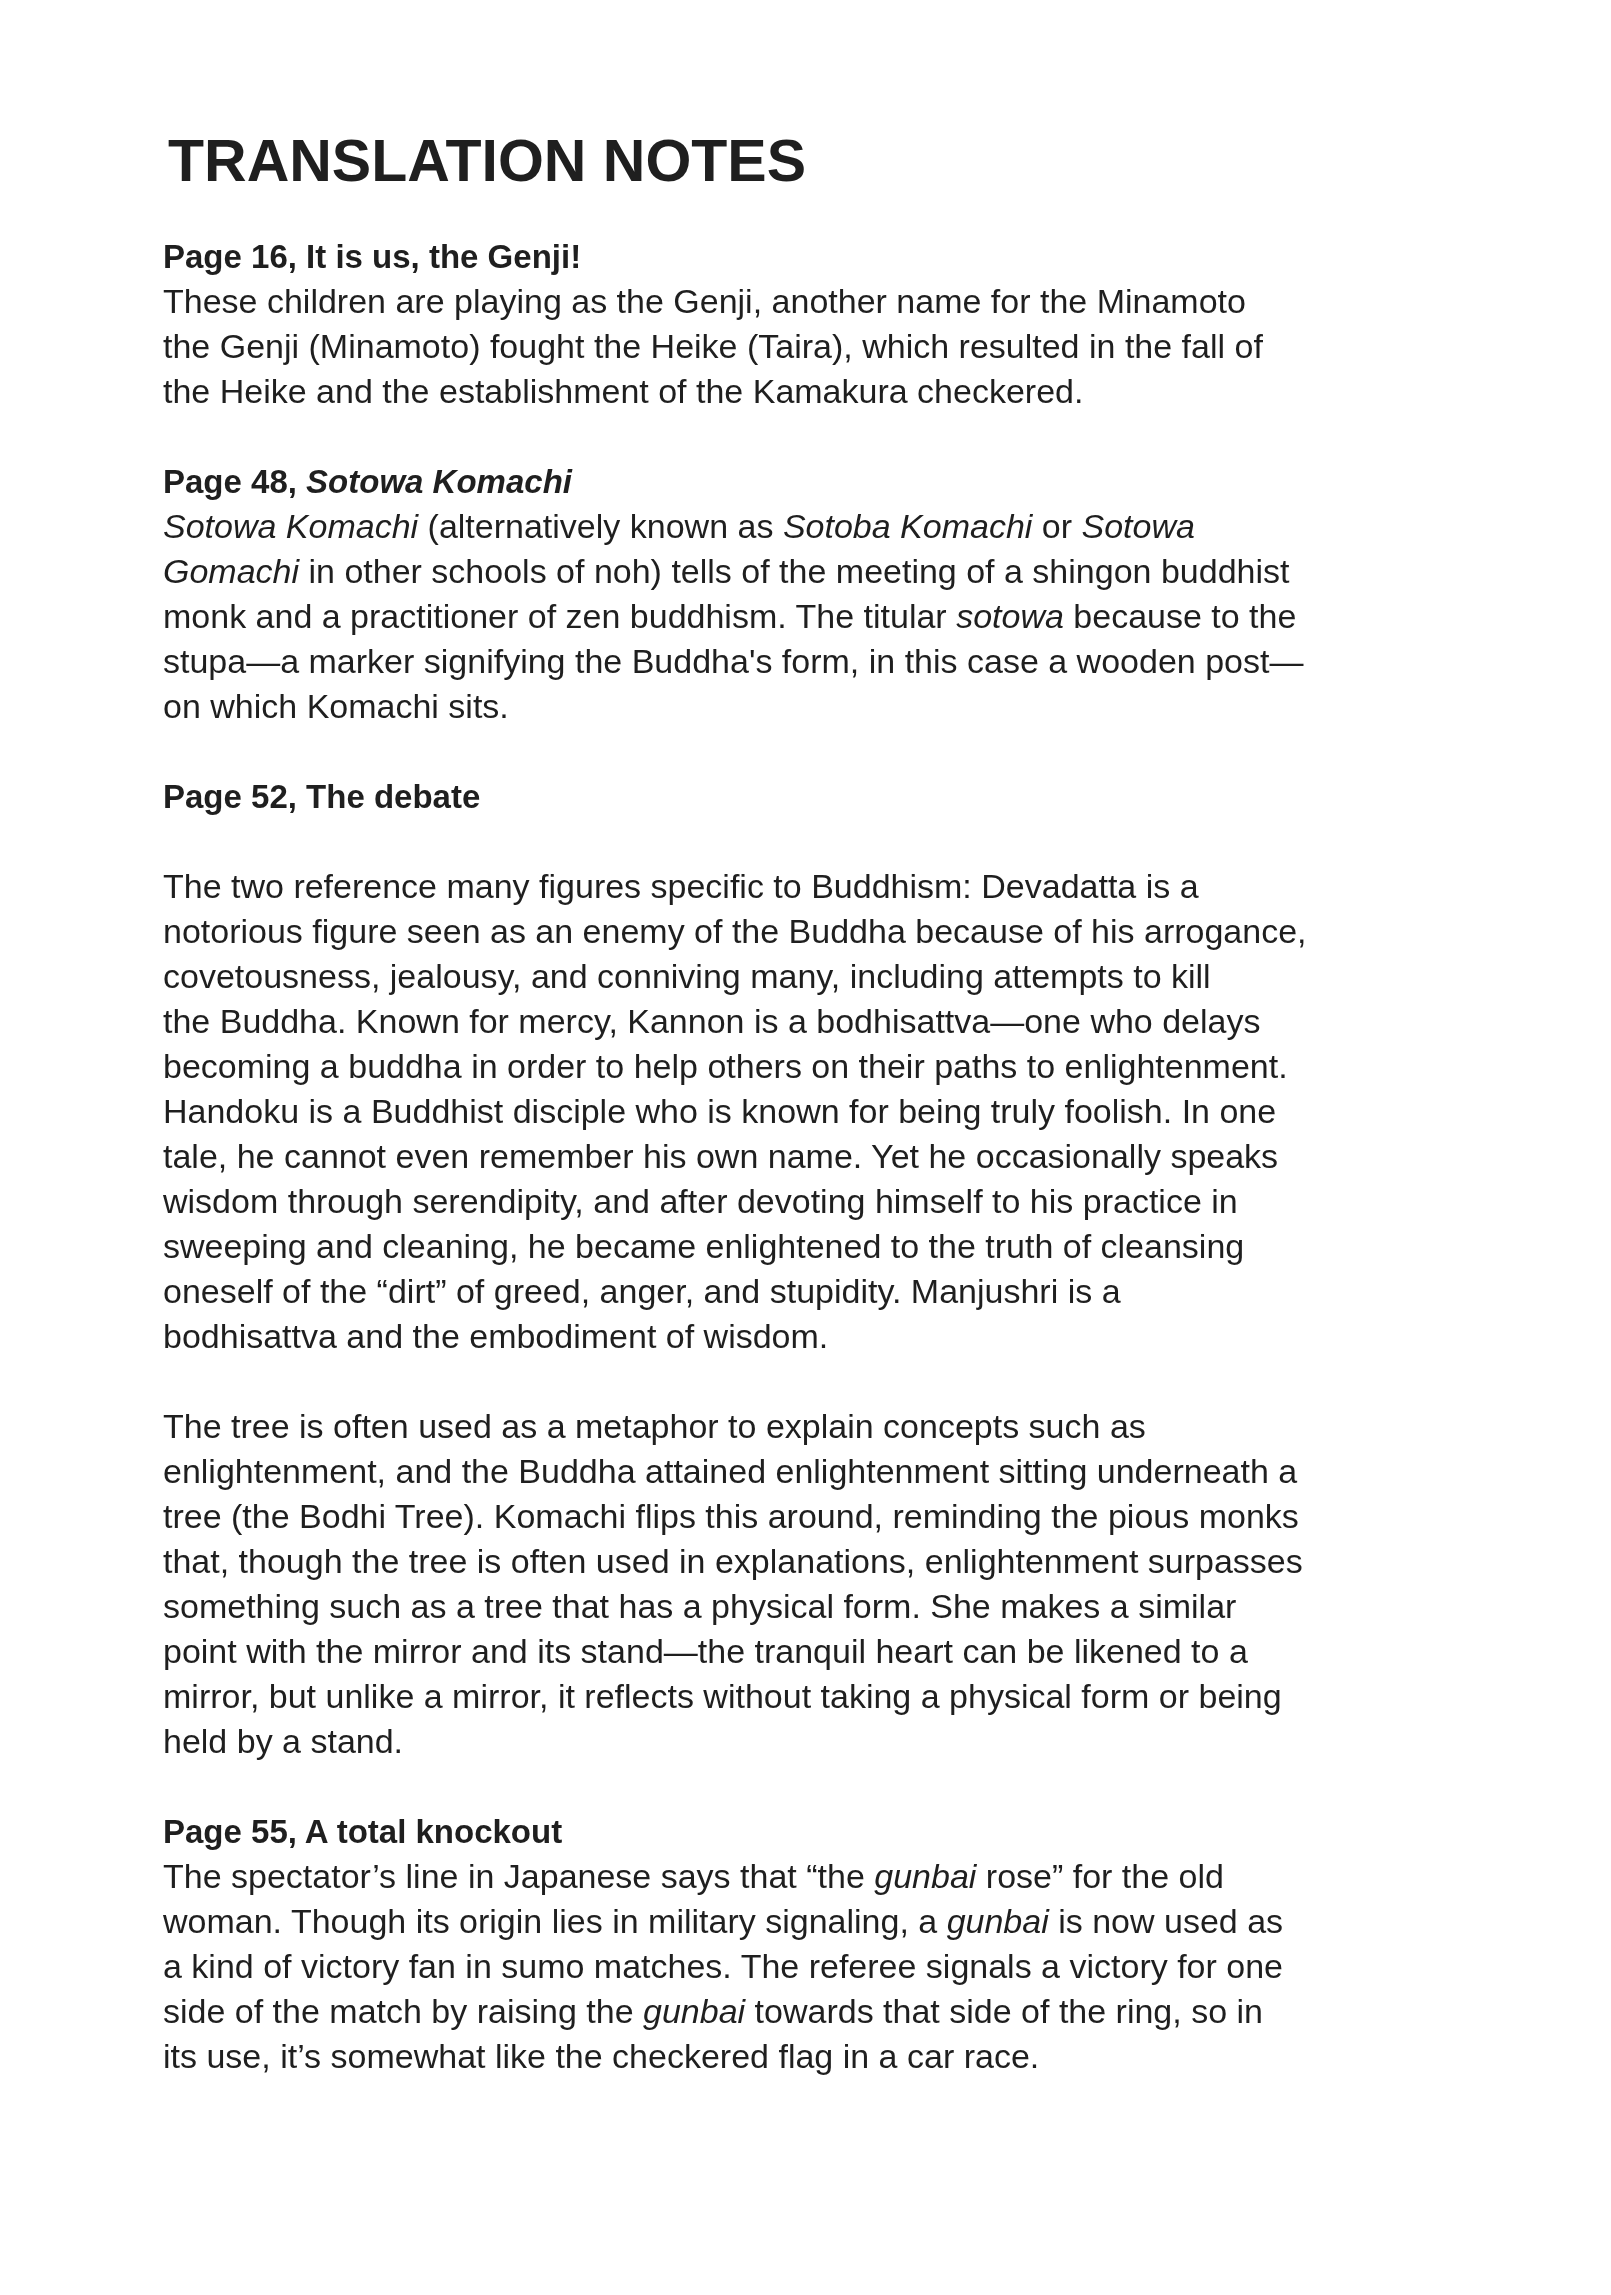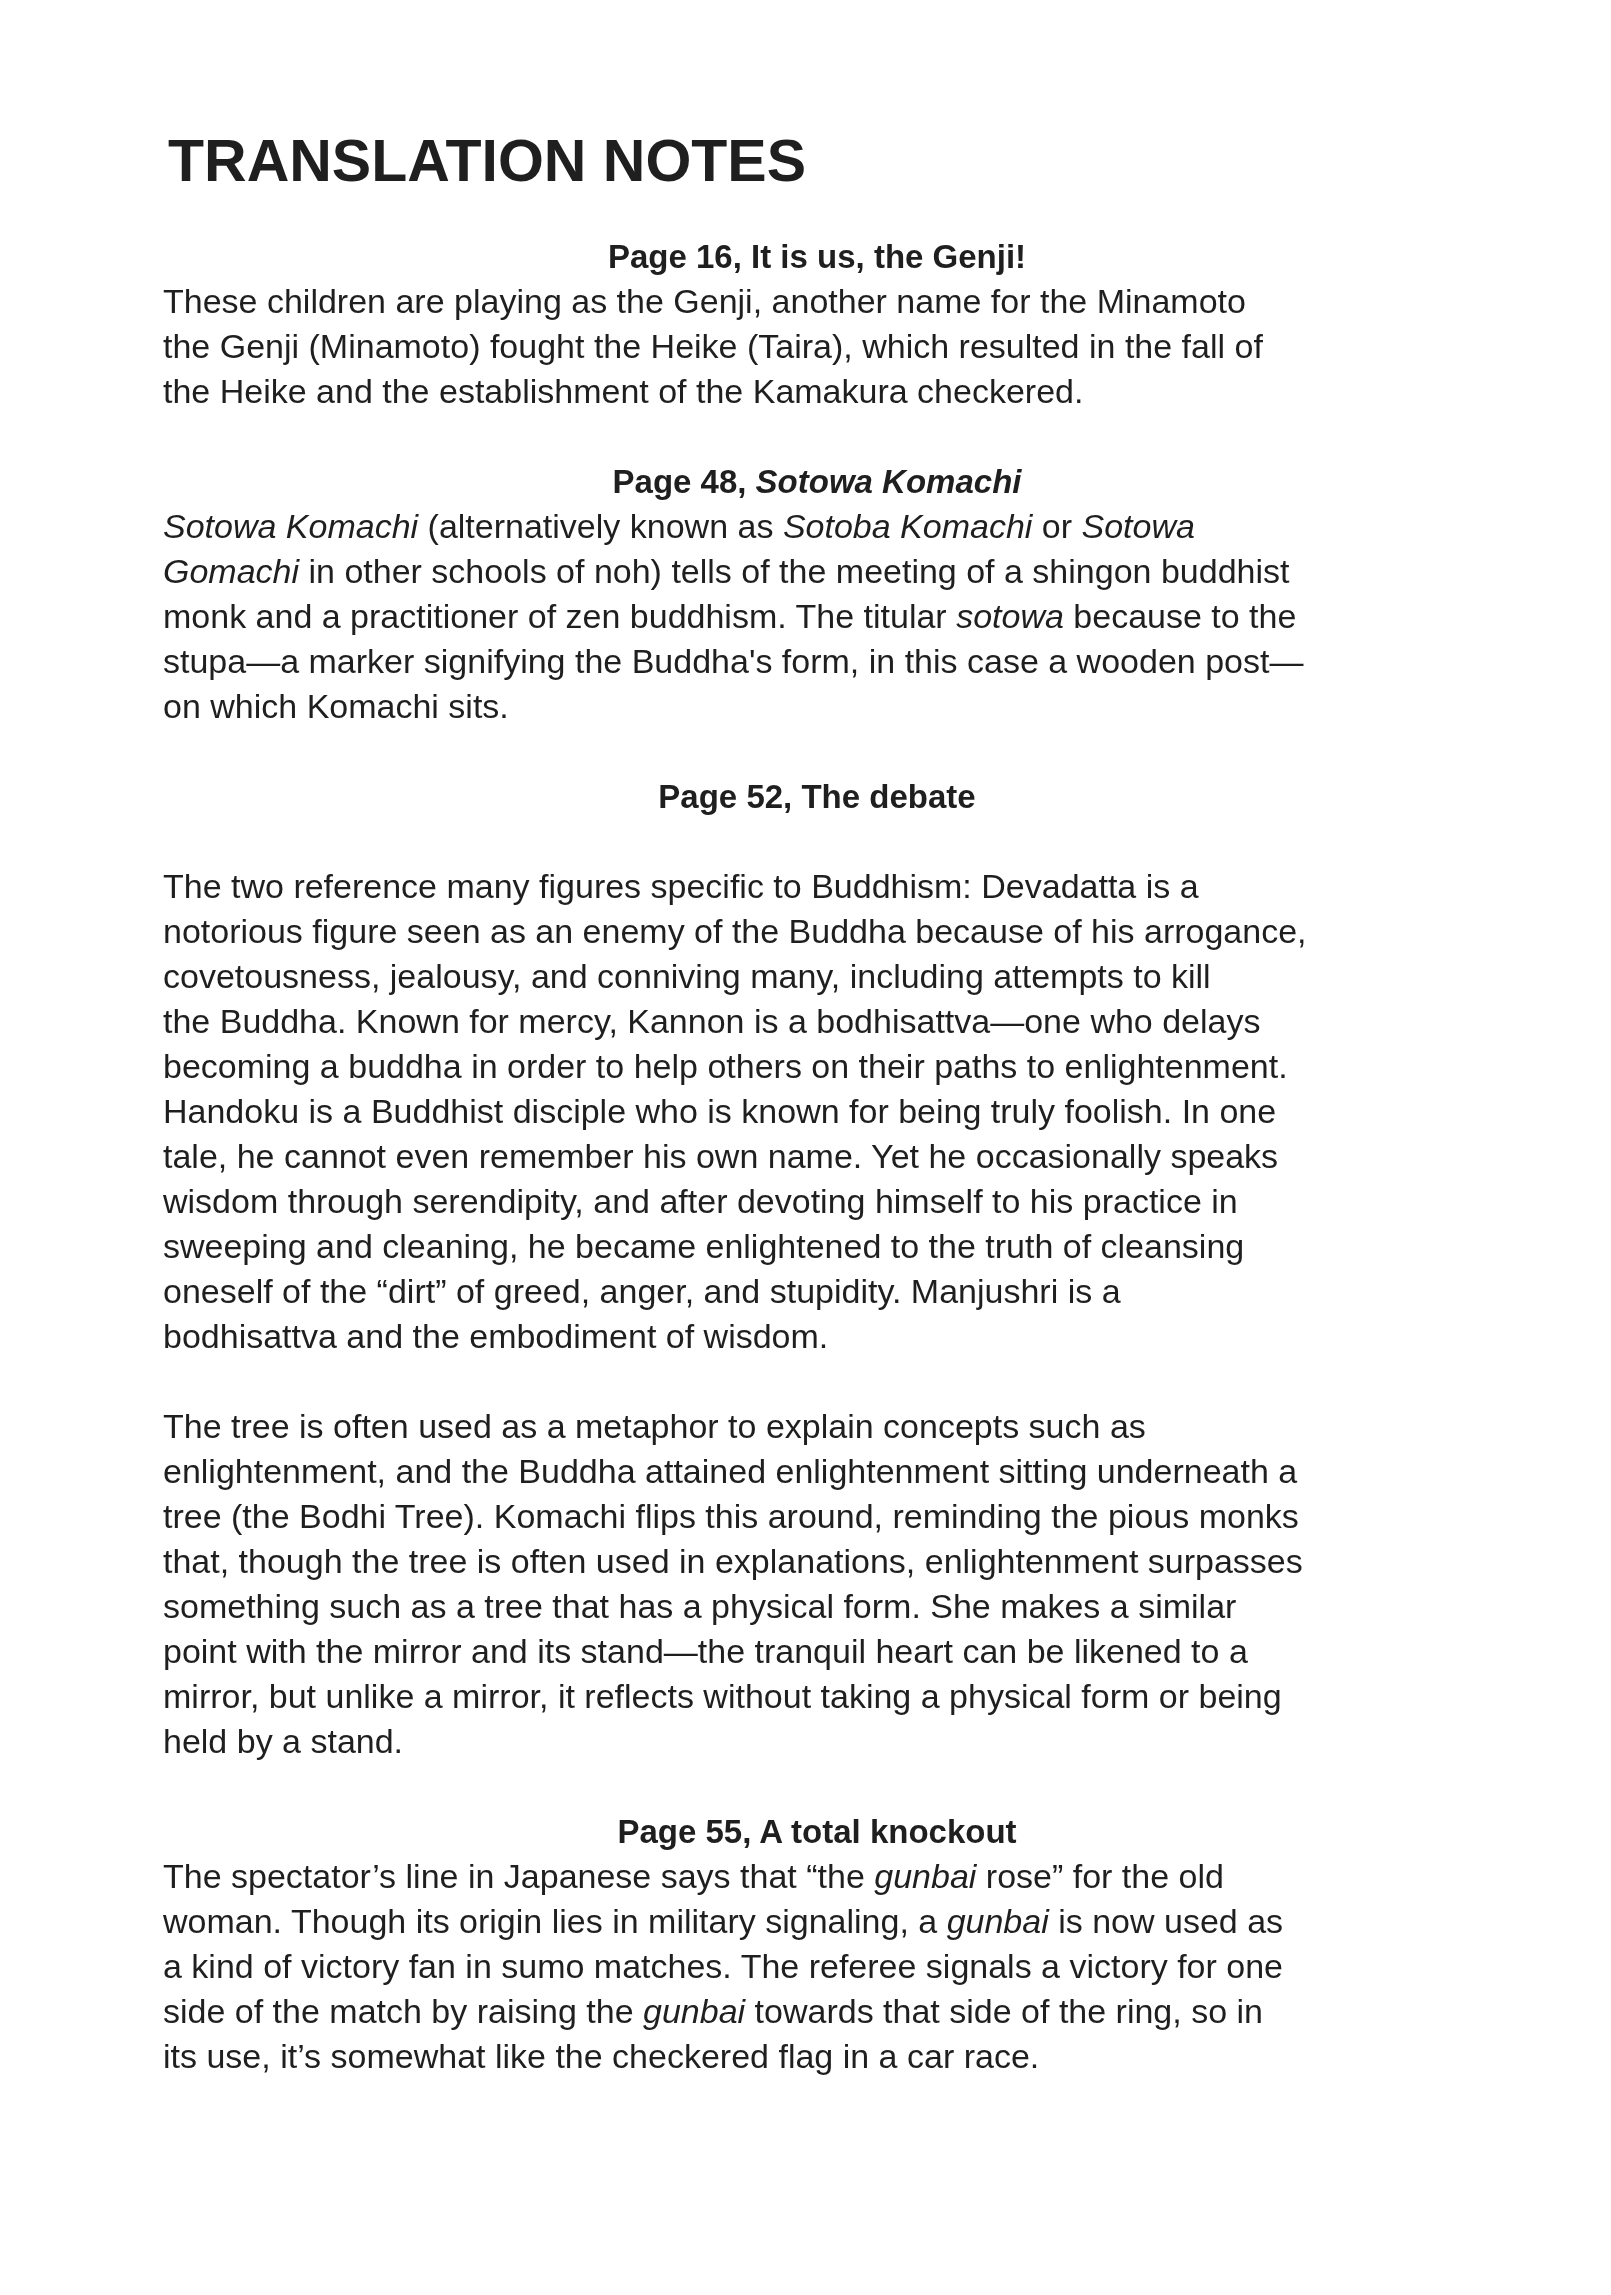--- a/index.html
+++ b/index.html
@@ -5,21 +5,21 @@
   html, body { margin: 0; padding: 0; background: #ffffff; }
   body { width: 1612px; height: 2295px; position: relative; overflow: hidden;
          font-family: "Liberation Sans", sans-serif; color: #1f1f1f; }
   .page { position: absolute; left: 0; top: 0; width: 1612px; height: 2295px; }
   .title { position: absolute; left: 164px; top: 127px; margin: 4px;
            font-size: 59px; font-weight: 700; line-height: 61px; letter-spacing: 0px;
            white-space: nowrap; }
   .flow { position: absolute; left: 163px; top: 234px; width: 1308px; }
   .line { display: block; height: 45px; line-height: 45px; font-size: 34px;
           white-space: nowrap; font-weight: 400; }
-  .heading { font-weight: 700; font-size: 33px; text-align: center; }
+  .heading { font-weight: 700; font-size: 33px; }
   .blank { display: block; height: 45px; }
   em, .it { font-style: italic; }
 </style>
 </head>
 <body>
 
 <div class="page">
   <h1 class="title">TRANSLATION NOTES</h1>
   <div class="flow" id="flow">
       <section>

